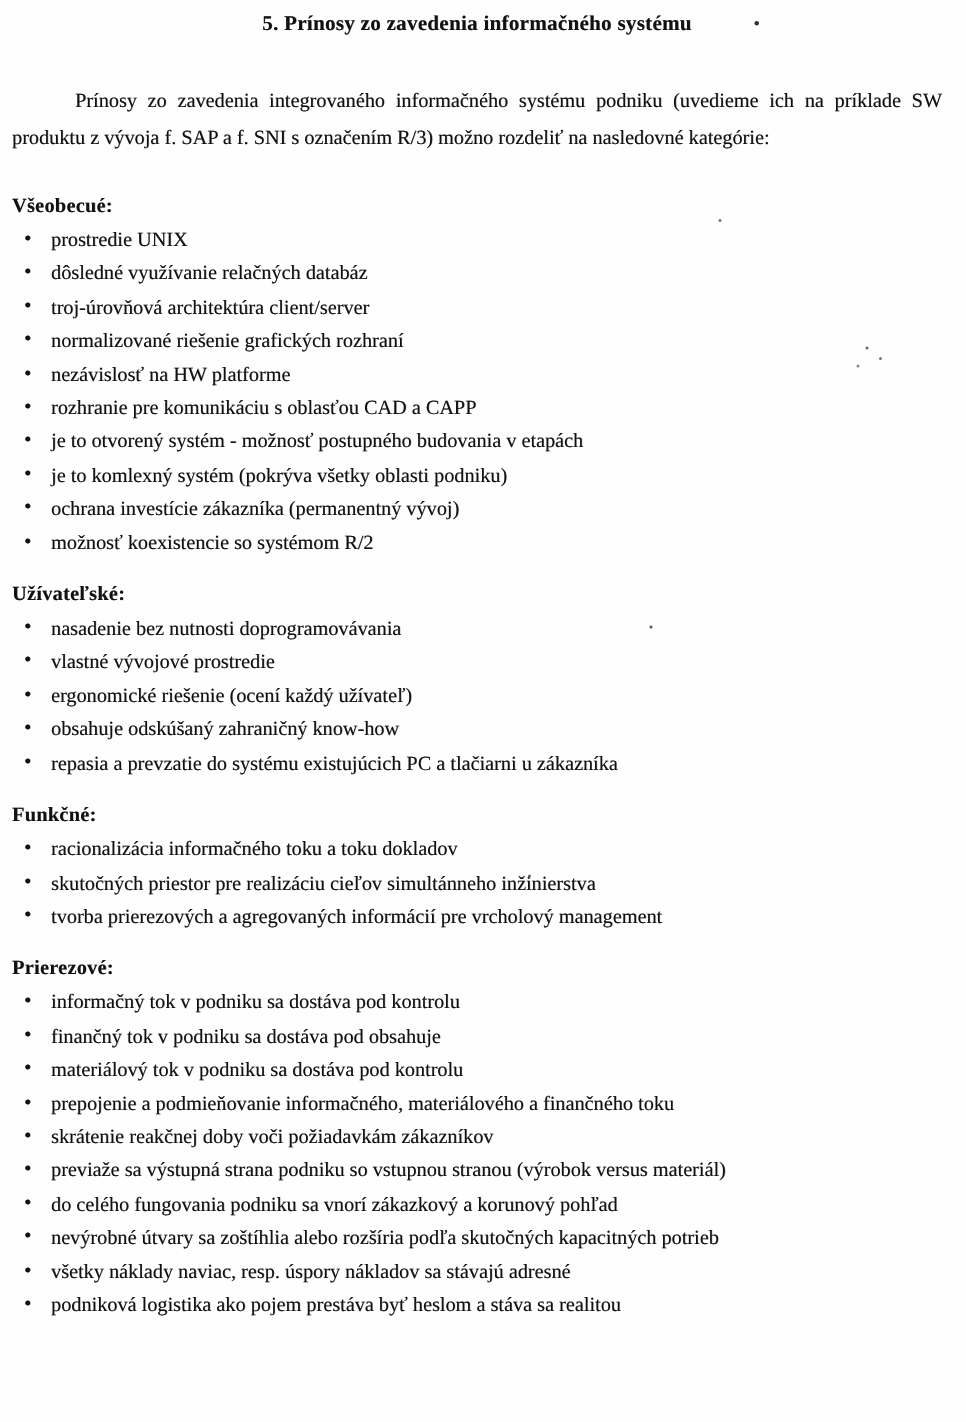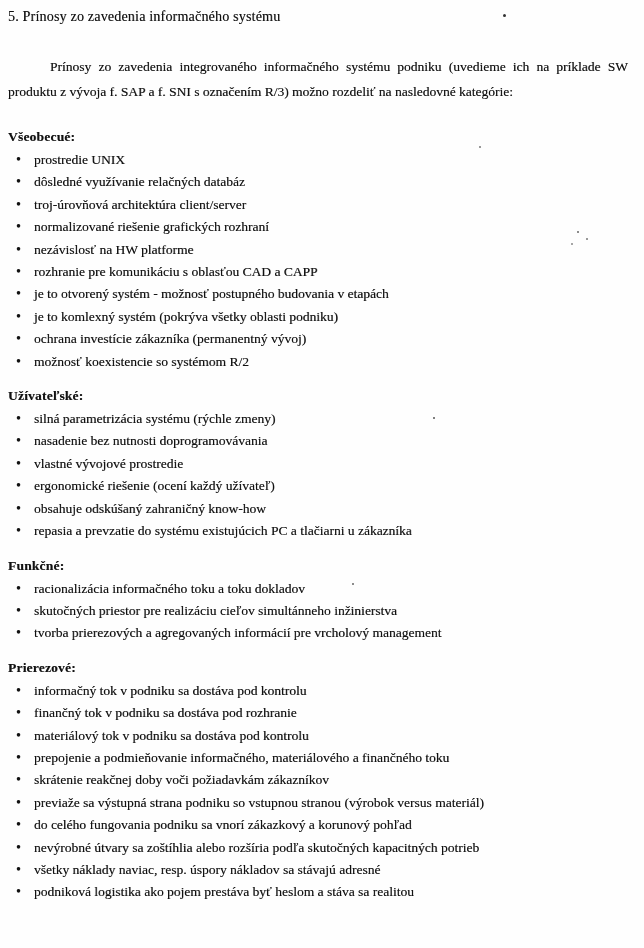--- a/index.html
+++ b/index.html
@@ -11,24 +11,25 @@
     overflow: hidden;
     font-family: "Liberation Serif", "DejaVu Serif", serif;
     color: #111;
   }
   .page {
     padding: 8px 16px 0 8px;
     text-shadow: 0.3px 0.3px 0 rgba(0,0,0,0.45);
   }
   .doc-title {
     font-size: 14px;
-    font-weight: normal;
+    font-weight: bold;
     margin: 0;
     line-height: 18px;
     letter-spacing: 0.2px;
+    text-align: center;
   }
   .intro {
     font-size: 13.5px;
     line-height: 25px;
     text-align: justify;
     text-indent: 42px;
     margin: 28px 0 6px 0;
   }
   .section { margin-top: 14px; }
   .section.first { margin-top: 24px; }
@@ -95,21 +96,20 @@
         <li><span class="item-text">je to komlexný systém (pokrýva všetky oblasti podniku)</span></li>
         <li><span class="item-text">ochrana investície zákazníka (permanentný vývoj)</span></li>
         <li><span class="item-text">možnosť koexistencie so systémom R/2</span></li>
       </ul>
   </div>
 
   <div class="section">
     <div class="section-heading">Užívateľské:</div>
     <ul class="bullets">
 
-    <li><span class="item-text">silná parametrizácia systému (rýchle zmeny)</span></li>
         <li><span class="item-text">nasadenie bez nutnosti doprogramovávania</span></li>
         <li><span class="item-text">vlastné vývojové prostredie</span></li>
         <li><span class="item-text">ergonomické riešenie (ocení každý užívateľ)</span></li>
         <li><span class="item-text">obsahuje odskúšaný zahraničný know-how</span></li>
         <li><span class="item-text">repasia a prevzatie do systému existujúcich PC a tlačiarni u zákazníka</span></li>
       </ul>
   </div>
 
   <div class="section">
     <div class="section-heading">Funkčné:</div>
@@ -119,21 +119,21 @@
         <li><span class="item-text">skutočných priestor pre realizáciu cieľov simultánneho inžinierstva</span></li>
         <li><span class="item-text">tvorba prierezových a agregovaných informácií pre vrcholový management</span></li>
       </ul>
   </div>
 
   <div class="section">
     <div class="section-heading">Prierezové:</div>
     <ul class="bullets">
 
     <li><span class="item-text">informačný tok v podniku sa dostáva pod kontrolu</span></li>
-        <li><span class="item-text">finančný tok v podniku sa dostáva pod rozhranie</span></li>
+        <li><span class="item-text">finančný tok v podniku sa dostáva pod obsahuje</span></li>
         <li><span class="item-text">materiálový tok v podniku sa dostáva pod kontrolu</span></li>
         <li><span class="item-text">prepojenie a podmieňovanie informačného, materiálového a finančného toku</span></li>
         <li><span class="item-text">skrátenie reakčnej doby voči požiadavkám zákazníkov</span></li>
         <li><span class="item-text">previaže sa výstupná strana podniku so vstupnou stranou (výrobok versus materiál)</span></li>
         <li><span class="item-text">do celého fungovania podniku sa vnorí zákazkový a korunový pohľad</span></li>
         <li><span class="item-text">nevýrobné útvary sa zoštíhlia alebo rozšíria podľa skutočných kapacitných potrieb</span></li>
         <li><span class="item-text">všetky náklady naviac, resp. úspory nákladov sa stávajú adresné</span></li>
         <li><span class="item-text">podniková logistika ako pojem prestáva byť heslom a stáva sa realitou</span></li>
       </ul>
   </div>

